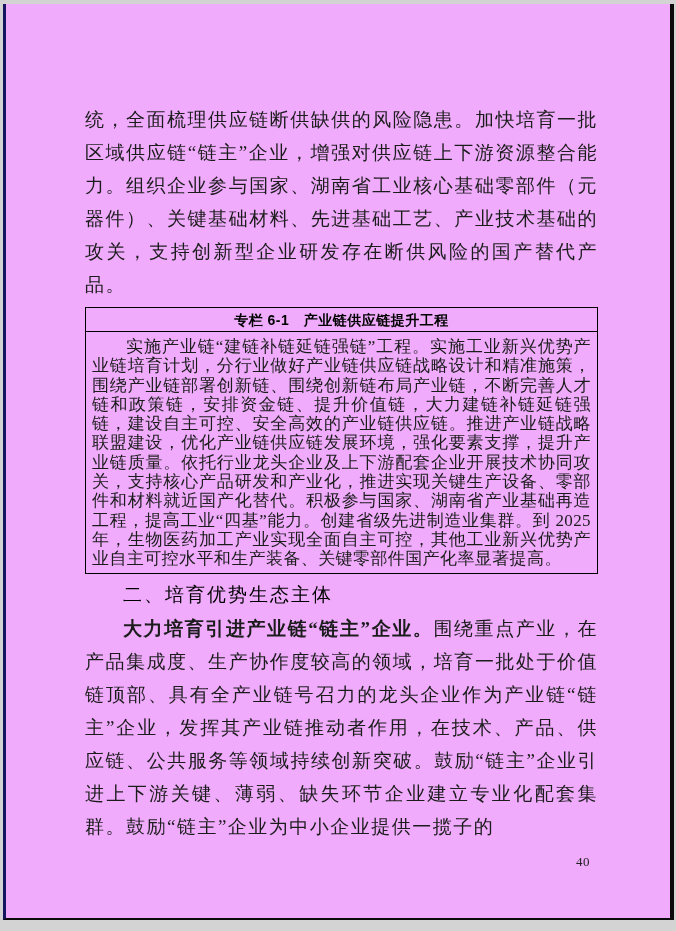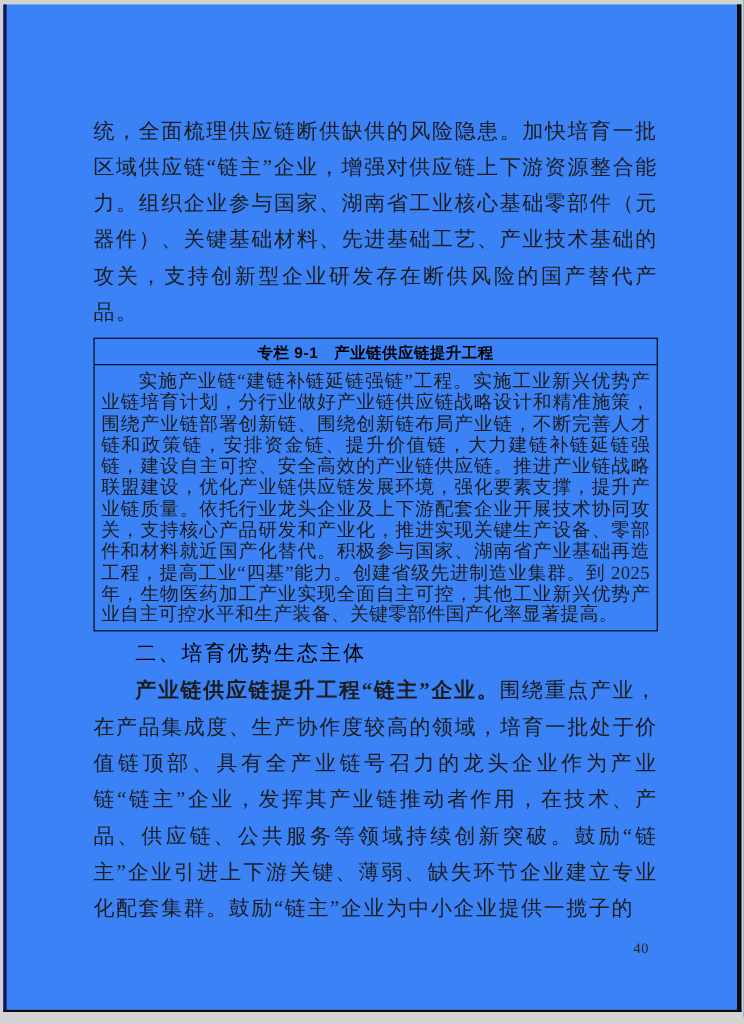--- a/index.html
+++ b/index.html
@@ -13,21 +13,21 @@
     position: relative;
     overflow: hidden;
     font-family: "Liberation Serif", "DejaVu Serif", serif;
   }
   .page {
     position: absolute;
     left: 3px;
     right: 2px;
     top: 4px;
     bottom: 11px;
-    background: #3b82f6;
+    background: #f0abfc;
     border-left: 3px solid #15155f;
     border-right: 4px solid #0b0b0b;
     border-bottom: 2px solid #0b0b0b;
     box-sizing: border-box;
   }
   .content {
     position: absolute;
     left: 79px;
     right: 72px;
     top: 99px;
@@ -86,25 +86,25 @@
 </style>
 </head>
 <body>
 
 <div class="page">
   <div class="content">
 
     <p class="body-text">统，全面梳理供应链断供缺供的风险隐患。加快培育一批区域供应链“链主”企业，增强对供应链上下游资源整合能力。组织企业参与国家、湖南省工业核心基础零部件（元器件）、关键基础材料、先进基础工艺、产业技术基础的攻关，支持创新型企业研发存在断供风险的国产替代产品。</p>
 
     <div class="callout-box">
-      <div class="box-title">专栏 9-1　产业链供应链提升工程</div>
+      <div class="box-title">专栏 6-1　产业链供应链提升工程</div>
       <p class="box-body">实施产业链“建链补链延链强链”工程。实施工业新兴优势产业链培育计划，分行业做好产业链供应链战略设计和精准施策，围绕产业链部署创新链、围绕创新链布局产业链，不断完善人才链和政策链，安排资金链、提升价值链，大力建链补链延链强链，建设自主可控、安全高效的产业链供应链。推进产业链战略联盟建设，优化产业链供应链发展环境，强化要素支撑，提升产业链质量。依托行业龙头企业及上下游配套企业开展技术协同攻关，支持核心产品研发和产业化，推进实现关键生产设备、零部件和材料就近国产化替代。积极参与国家、湖南省产业基础再造工程，提高工业“四基”能力。创建省级先进制造业集群。到 2025 年，生物医药加工产业实现全面自主可控，其他工业新兴优势产业自主可控水平和生产装备、关键零部件国产化率显著提高。</p>
     </div>
 
     <h2 class="section-heading">二、培育优势生态主体</h2>
 
 
-    <p class="body-text indent"><b>产业链供应链提升工程“链主”企业。</b><span>围绕重点产业，在产品集成度、生产协作度较高的领域，培育一批处于价值链顶部、具有全产业链号召力的龙头企业作为产业链“链主”企业，发挥其产业链推动者作用，在技术、产品、供应链、公共服务等领域持续创新突破。鼓励“链主”企业引进上下游关键、薄弱、缺失环节企业建立专业化配套集群。鼓励“链主”企业为中小企业提供一揽子的</span></p>
+    <p class="body-text indent"><b>大力培育引进产业链“链主”企业。</b><span>围绕重点产业，在产品集成度、生产协作度较高的领域，培育一批处于价值链顶部、具有全产业链号召力的龙头企业作为产业链“链主”企业，发挥其产业链推动者作用，在技术、产品、供应链、公共服务等领域持续创新突破。鼓励“链主”企业引进上下游关键、薄弱、缺失环节企业建立专业化配套集群。鼓励“链主”企业为中小企业提供一揽子的</span></p>
 
   </div>
 
   <div class="page-number">40</div>
 </div>
 
 </body></html>

